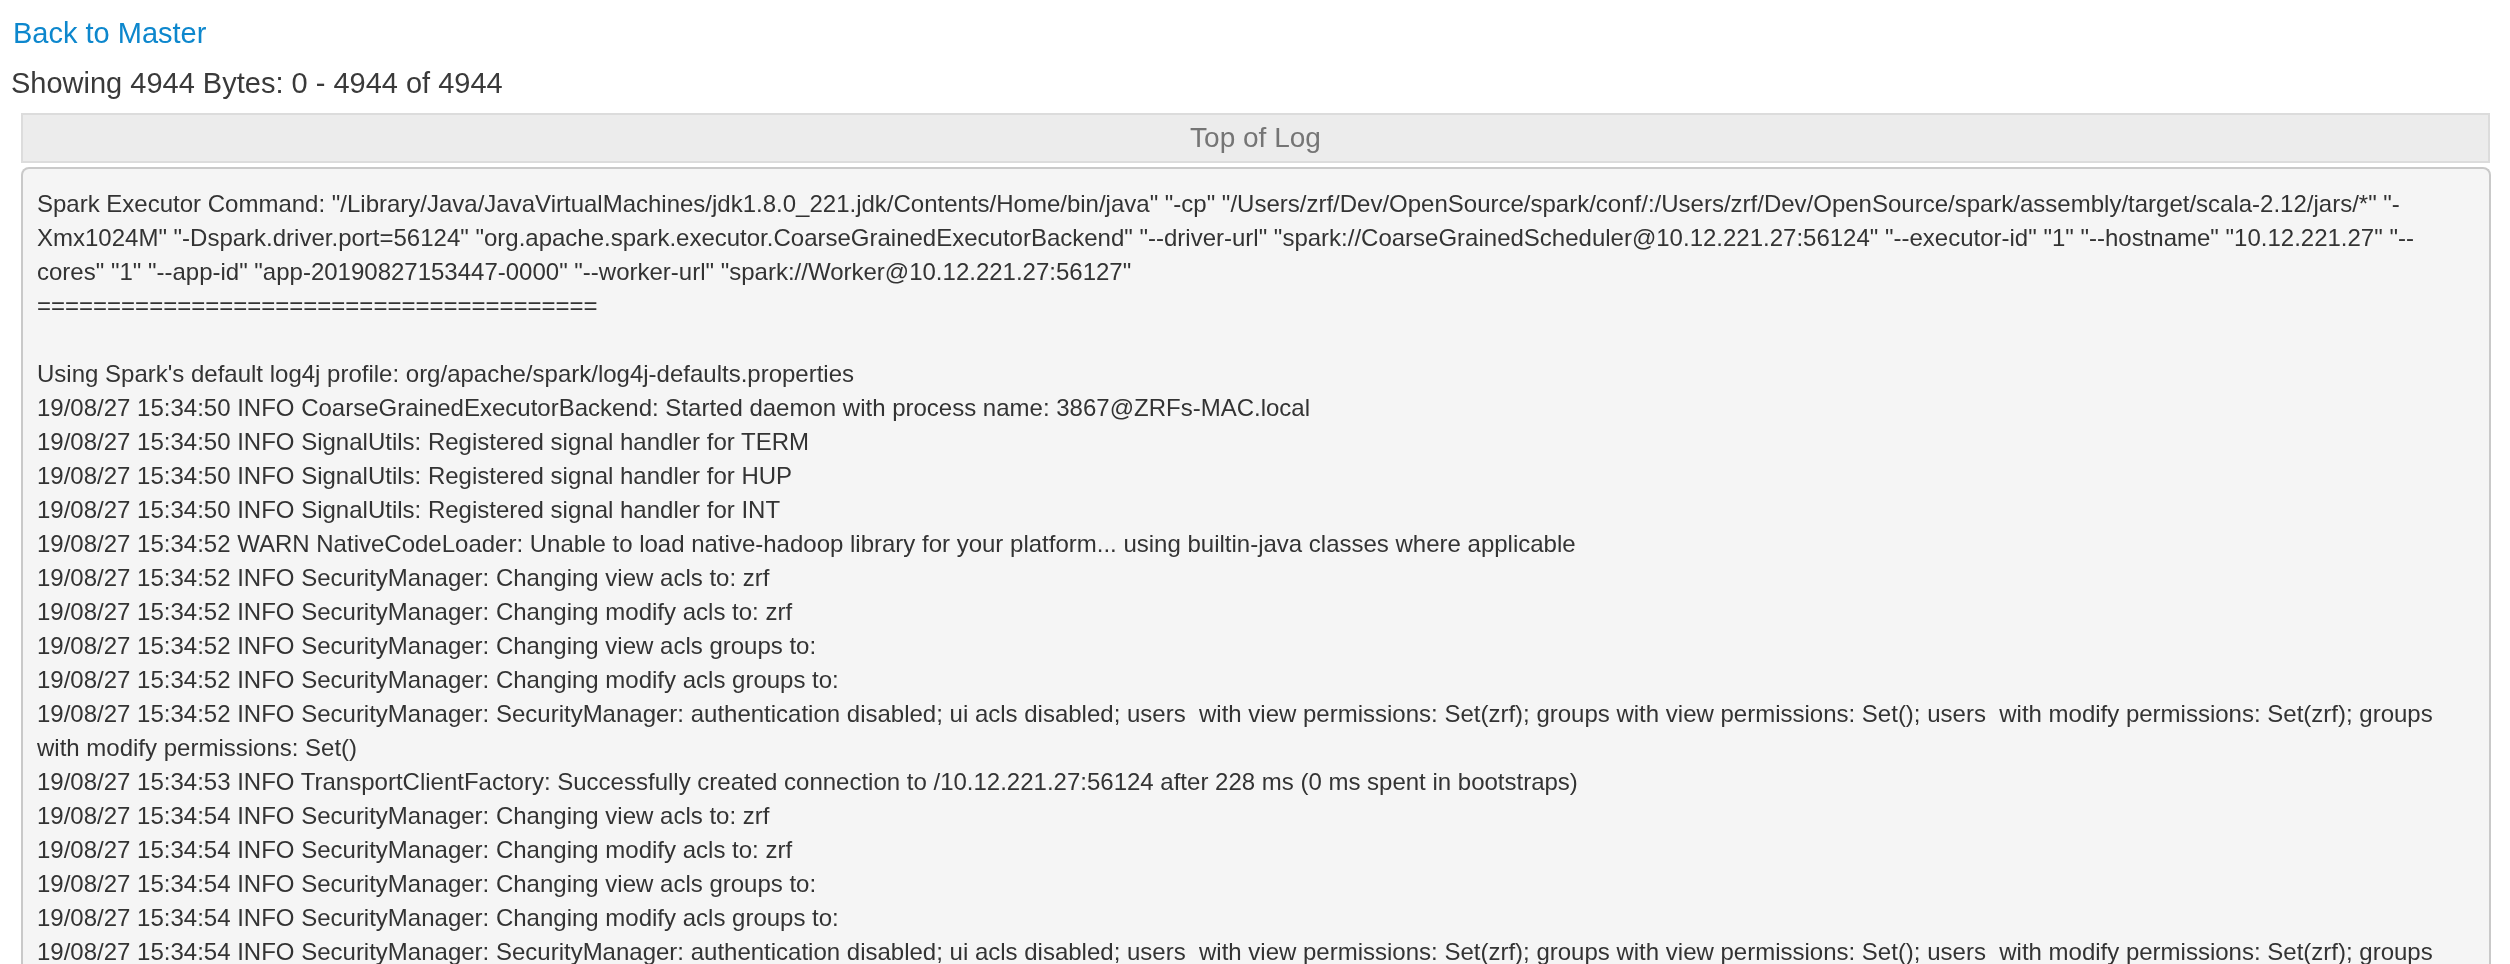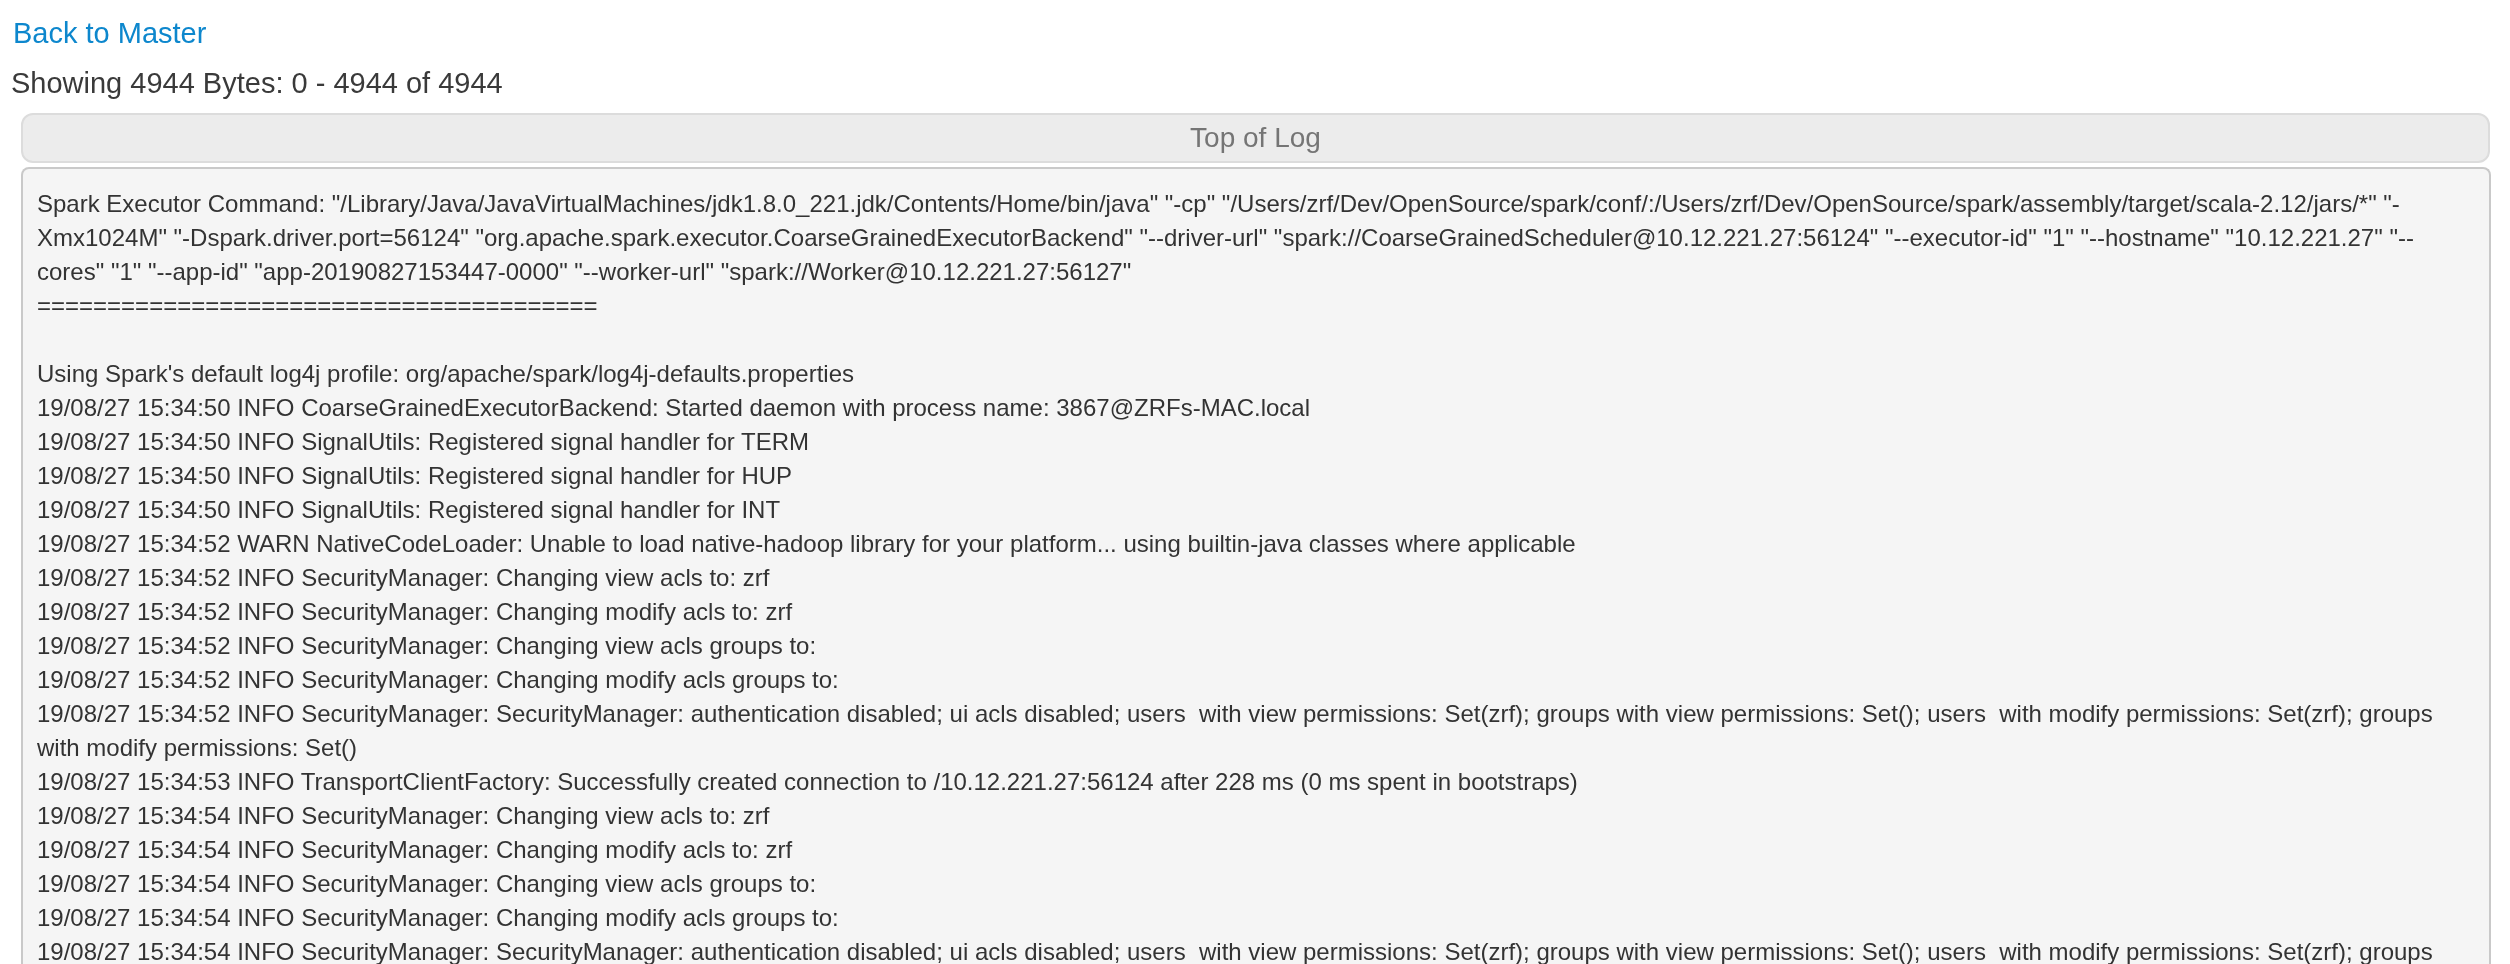--- a/index.html
+++ b/index.html
@@ -36,21 +36,21 @@
     text-align: center;
   }
   .log-header-bar {
     position: absolute;
     left: 21px;
     top: 113px;
     width: 2469px;
     height: 50px;
     background: #ececec;
     border: 2px solid #dcdcdc;
-    border-radius: 12px;
+    border-radius: 0;
     display: flex;
     align-items: center;
     justify-content: center;
     font-size: 28px;
     color: #757575;
     cursor: pointer;
   }
   .log-box {
     position: absolute;
     left: 21px;

